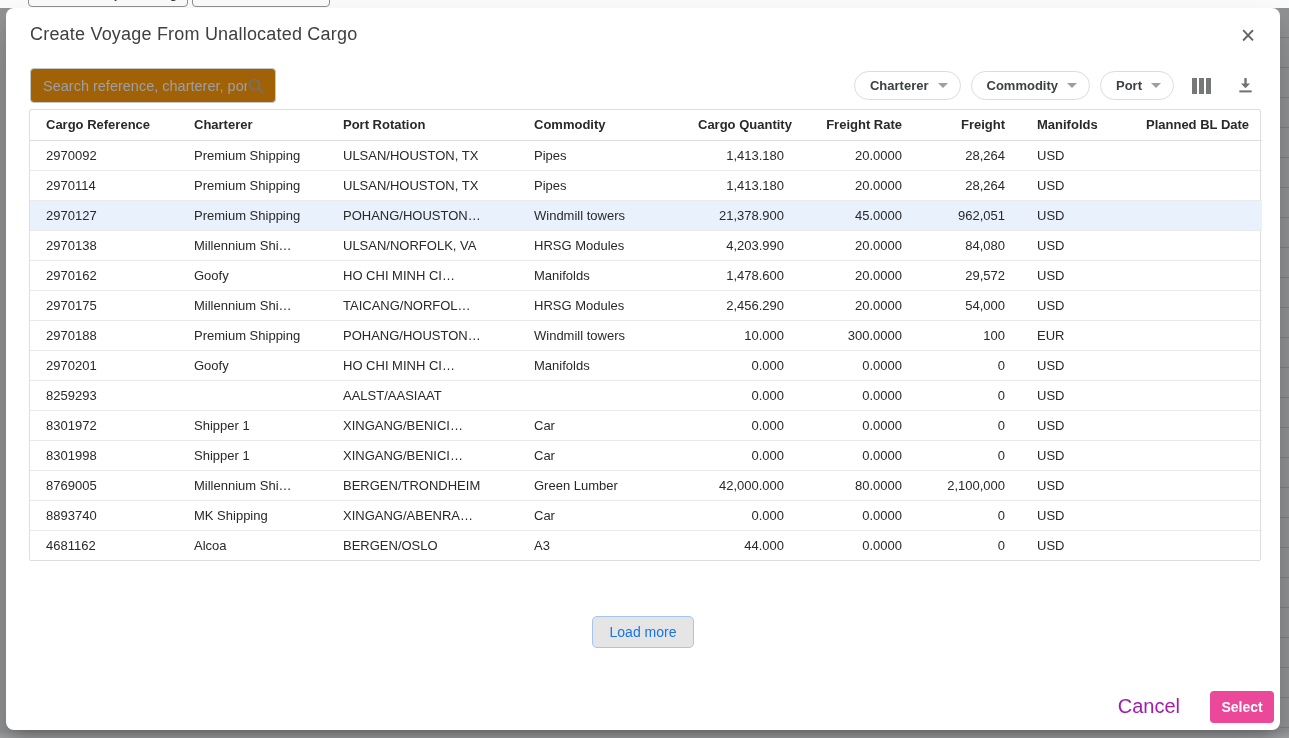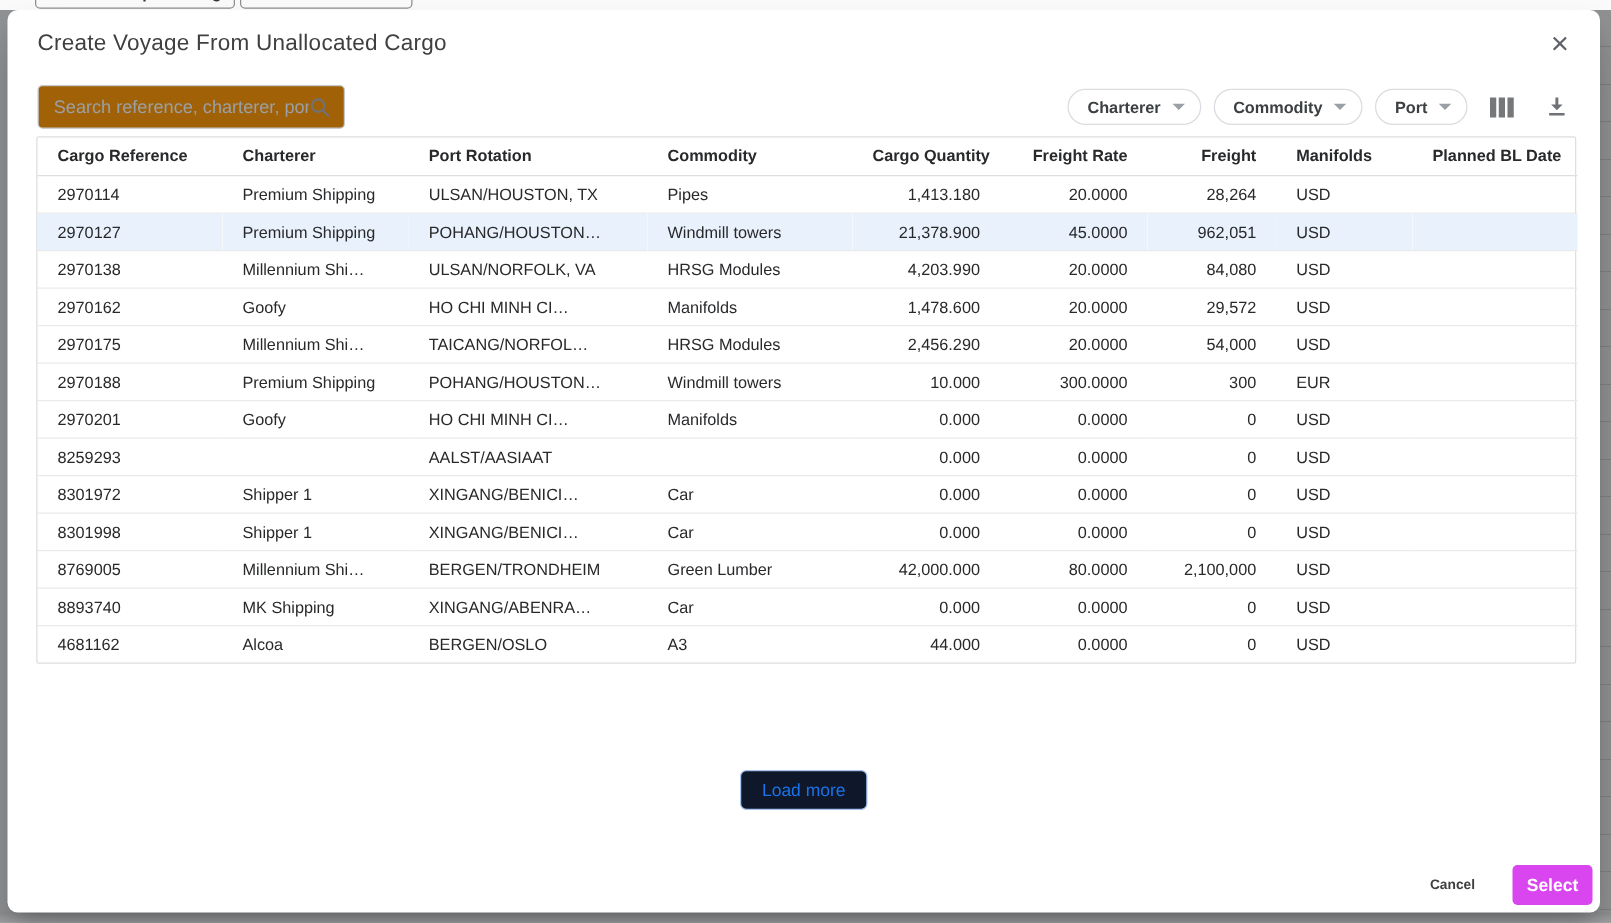--- a/index.html
+++ b/index.html
@@ -61,31 +61,31 @@
   td { height:30px; color:#28292b; border-bottom:1px solid #e9eaeb; }
   tbody tr:last-child td { border-bottom:none; }
   .al-right { text-align:right; }
   .al-left { text-align:left; }
   th.last-col, td.last-col { padding-right:38px; }
   tr.highlight td { background:#e9f1fc; }
 
   
   .load-more-row { position:absolute; left:0; width:100%; top:608px;
     display:flex; justify-content:center; }
-  .load-more { border:1px solid #a5c4f2; background:#0f172a; color:#1a73e8;
+  .load-more { border:1px solid #a5c4f2; background:#e5e5e5; color:#1a73e8;
     font-size:14px; font-family:"Liberation Sans", sans-serif;
     border-radius:5px; padding:7px 17px; cursor:pointer;text-align:right; }
 
   
   .footer { position:absolute; right:6px; bottom:6px; display:flex;
     align-items:center; gap:22px; }
-  .cancel-btn { color:#404040; font-size:11px; font-weight:700;
+  .cancel-btn { color:#a21caf; font-size:20px; font-weight:400;
     background:none; border:none; cursor:pointer; padding:6px 8px;
     font-family:"Liberation Sans", sans-serif; }
-  .select-btn { background:#d946ef; color:#fff; font-size:14px; font-weight:600;
+  .select-btn { background:#ec4899; color:#fff; font-size:14px; font-weight:600;
     border:none; border-radius:4px; width:64px; height:32px; cursor:pointer;
     font-family:"Liberation Sans", sans-serif; }
 </style>
 </head>
 <body>
 
 <div class="backdrop-top">
   <div class="bg-tab bg-tab-1">Use CoA Template Cargo</div>
   <div class="bg-tab bg-tab-2">Use Unallocated Cargo</div>
 </div>
@@ -161,20 +161,31 @@
             <th class="al-left">Commodity</th>
             <th class="al-right">Cargo Quantity</th>
             <th class="al-right">Freight Rate</th>
             <th class="al-right">Freight</th>
             <th class="al-left">Manifolds</th>
             <th class="al-right last-col">Planned BL Date</th>
           </tr>
       </thead>
       <tbody>
           <tr>
+            <td class="al-left">2970092</td>
+            <td class="al-left">Premium Shipping</td>
+            <td class="al-left">ULSAN/HOUSTON, TX</td>
+            <td class="al-left">Pipes</td>
+            <td class="al-right">1,413.180</td>
+            <td class="al-right">20.0000</td>
+            <td class="al-right">28,264</td>
+            <td class="al-left">USD</td>
+            <td class="al-right last-col"></td>
+          </tr>
+          <tr>
             <td class="al-left">2970114</td>
             <td class="al-left">Premium Shipping</td>
             <td class="al-left">ULSAN/HOUSTON, TX</td>
             <td class="al-left">Pipes</td>
             <td class="al-right">1,413.180</td>
             <td class="al-right">20.0000</td>
             <td class="al-right">28,264</td>
             <td class="al-left">USD</td>
             <td class="al-right last-col"></td>
           </tr>
@@ -222,21 +233,21 @@
             <td class="al-left">USD</td>
             <td class="al-right last-col"></td>
           </tr>
           <tr>
             <td class="al-left">2970188</td>
             <td class="al-left">Premium Shipping</td>
             <td class="al-left">POHANG/HOUSTON…</td>
             <td class="al-left">Windmill towers</td>
             <td class="al-right">10.000</td>
             <td class="al-right">300.0000</td>
-            <td class="al-right">300</td>
+            <td class="al-right">100</td>
             <td class="al-left">EUR</td>
             <td class="al-right last-col"></td>
           </tr>
           <tr>
             <td class="al-left">2970201</td>
             <td class="al-left">Goofy</td>
             <td class="al-left">HO CHI MINH CI…</td>
             <td class="al-left">Manifolds</td>
             <td class="al-right">0.000</td>
             <td class="al-right">0.0000</td>

